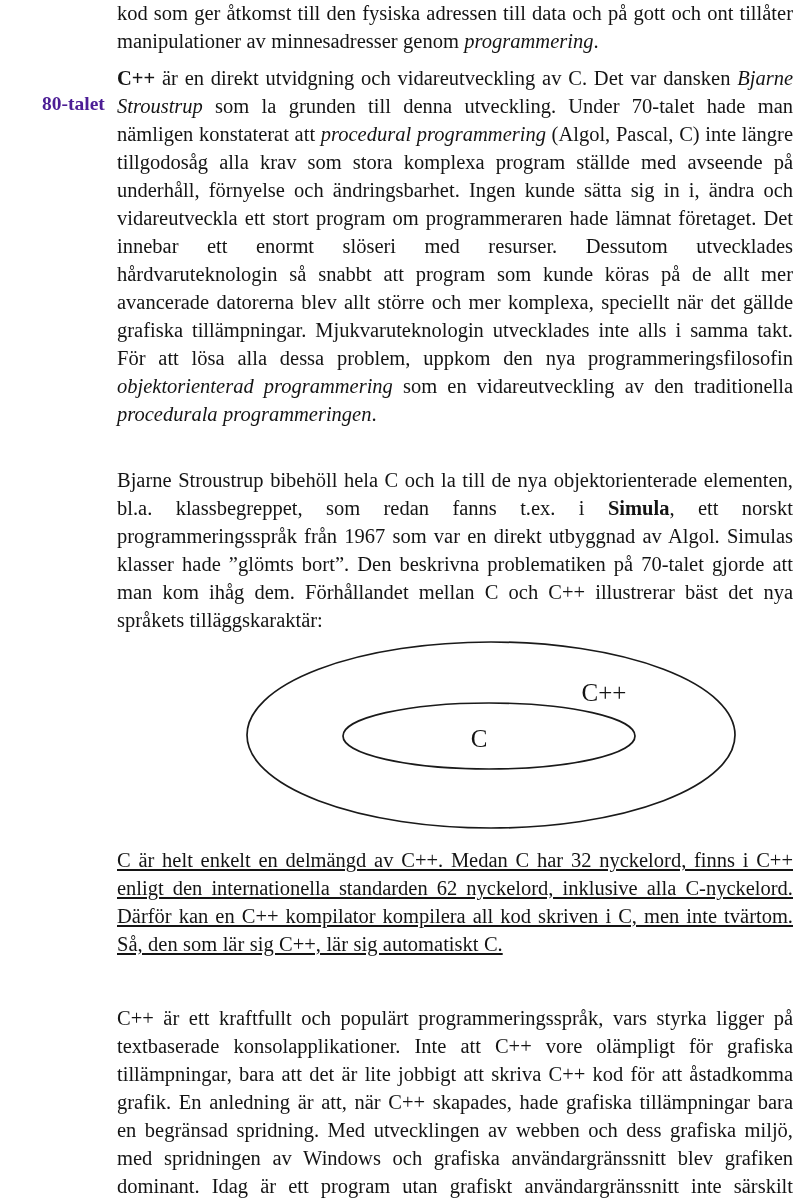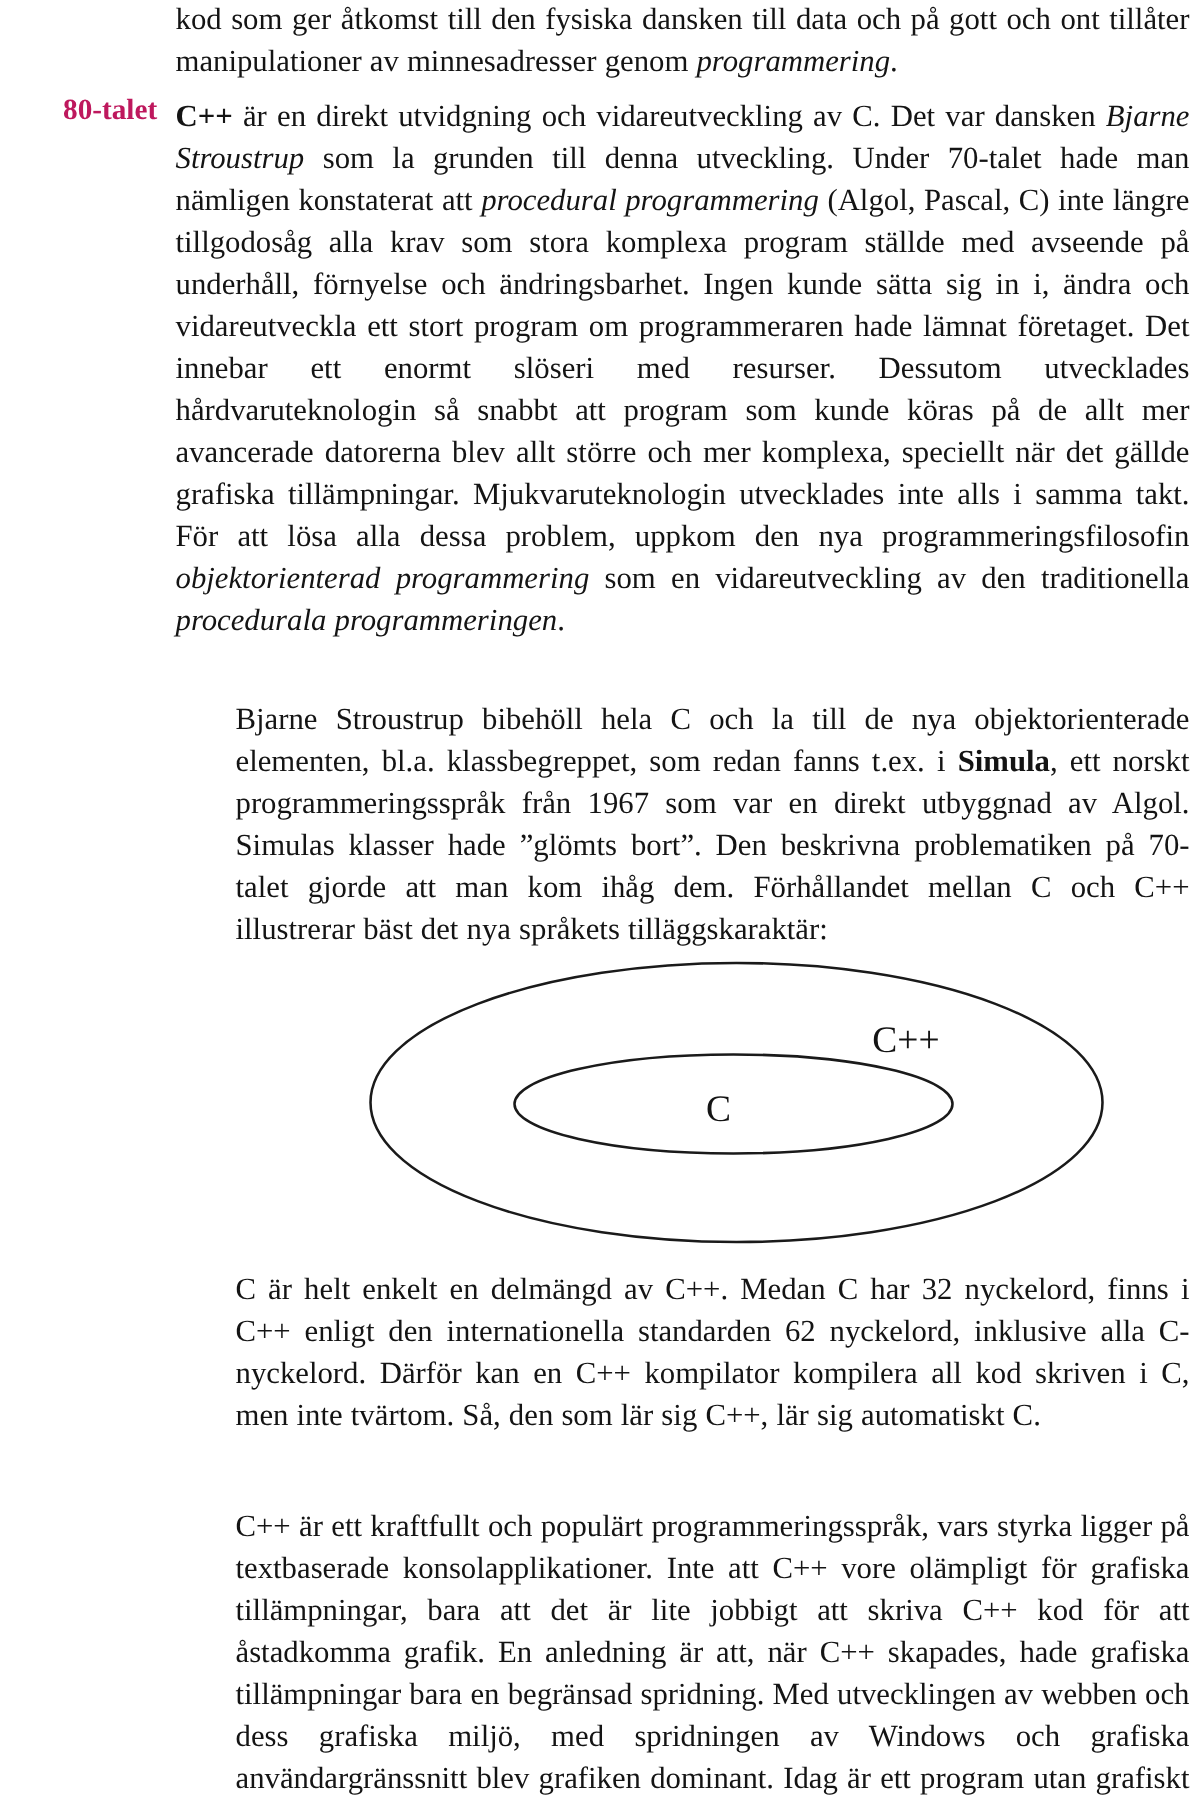--- a/index.html
+++ b/index.html
@@ -37,44 +37,43 @@
     text-align: justify;
     font-size: 20.5px;
     line-height: 28px;
     letter-spacing: 0.0px;
     word-spacing: 0.3px;
     hyphens: none;
   }
   .para.last-natural {
     text-align: justify;
     text-align-last: left;
-    margin-left: 40px;
   }
 
   
   .margin-note {
     position: absolute;
     left: 42px;
-    top: 60px;
+    top: 90px;
     width: 80px;
     font-size: 19.5px;
     line-height: 28px;
     font-weight: bold;
-    color: #be185d;
+    color: #4c1d95;
     white-space: nowrap;
   }
 
   .it { font-style: italic; }
   .bd { font-weight: bold; }
 
   
   #p-continued { top: -1px; }
   #p-eighties  { top: 64px; }
   #p-stroustrup{ top: 466px; }
-  #p-subset    { top: 846px; }
+  #p-subset    { top: 846px; text-decoration: underline; }
   #p-power     { top: 1004px; }
 
   
   .diagram {
     position: absolute;
     left: 220px;
     top: 625px;
     width: 540px;
     height: 215px;
   }
@@ -98,21 +97,21 @@
   }
 </style>
 </head>
 <body>
 
 <div class="page">
 
   <div class="margin-note">80-talet</div>
 
   <div class="col" id="p-continued">
-    <p class="para"><span>kod som ger åtkomst till den fysiska dansken till data och på gott och ont tillåter manipulationer av minnesadresser genom </span><span class="it">programmering</span><span>.</span></p>
+    <p class="para"><span>kod som ger åtkomst till den fysiska adressen till data och på gott och ont tillåter manipulationer av minnesadresser genom </span><span class="it">programmering</span><span>.</span></p>
   </div>
 
   <div class="col" id="p-eighties">
     <p class="para"><span class="bd">C++</span><span> är en direkt utvidgning och vidareutveckling av C. Det var dansken </span><span class="it">Bjarne Stroustrup</span><span> som la grunden till denna utveckling. Under 70-talet hade man nämligen konstaterat att </span><span class="it">procedural programmering</span><span> (Algol, Pascal, C) inte längre tillgodosåg alla krav som stora komplexa program ställde med avseende på underhåll, förnyelse och ändringsbarhet. Ingen kunde sätta sig in i, ändra och vidareutveckla ett stort program om programmeraren hade lämnat företaget. Det innebar ett enormt slöseri med resurser. Dessutom utvecklades hårdvaruteknologin så snabbt att program som kunde köras på de allt mer avancerade datorerna blev allt större och mer komplexa, speciellt när det gällde grafiska tillämpningar. Mjukvaruteknologin utvecklades inte alls i samma takt. För att lösa alla dessa problem, uppkom den nya programmeringsfilosofin </span><span class="it">objektorienterad programmering</span><span> som en vidareutveckling av den traditionella </span><span class="it">procedurala programmeringen</span><span>.</span></p>
   </div>
 
   <div class="col" id="p-stroustrup">
     <p class="para last-natural"><span>Bjarne Stroustrup bibehöll hela C och la till de nya objektorienterade elementen, bl.a. klassbegreppet, som redan fanns t.ex. i </span><span class="bd">Simula</span><span>, ett norskt programmeringsspråk från 1967 som var en direkt utbyggnad av Algol. Simulas klasser hade ”glömts bort”. Den beskrivna problematiken på 70-talet gjorde att man kom ihåg dem. Förhållandet mellan C och C++ illustrerar bäst det nya språkets tilläggskaraktär:</span></p>
   </div>
 

